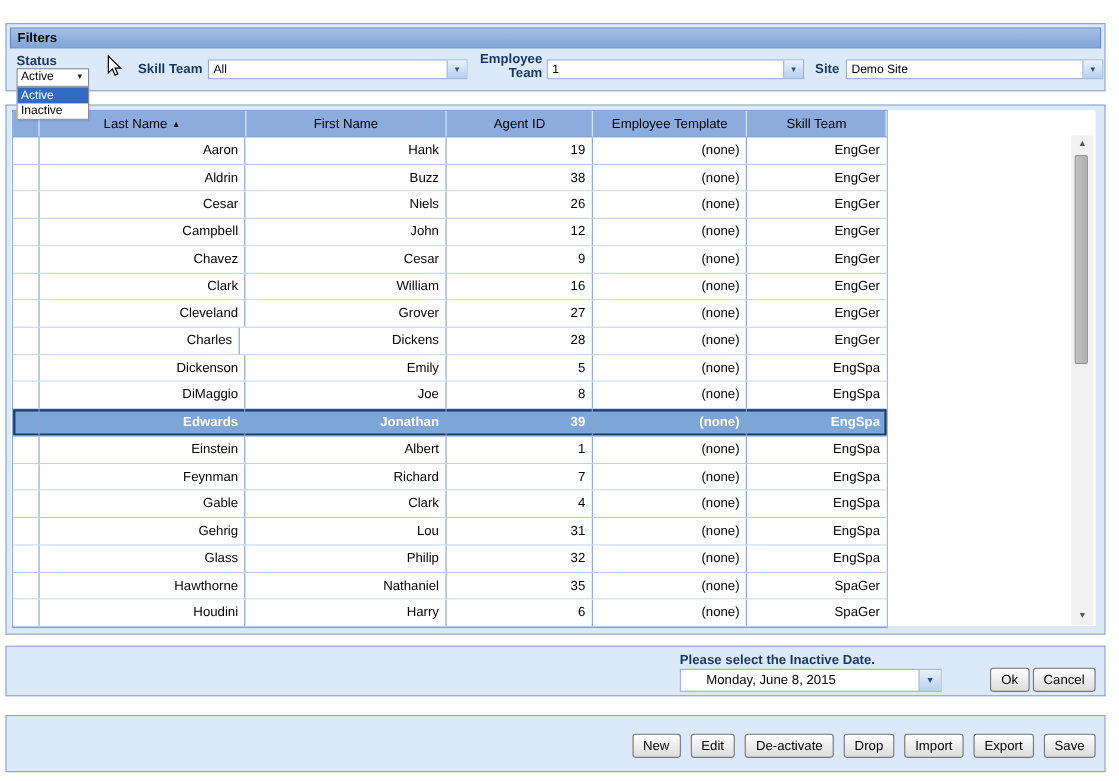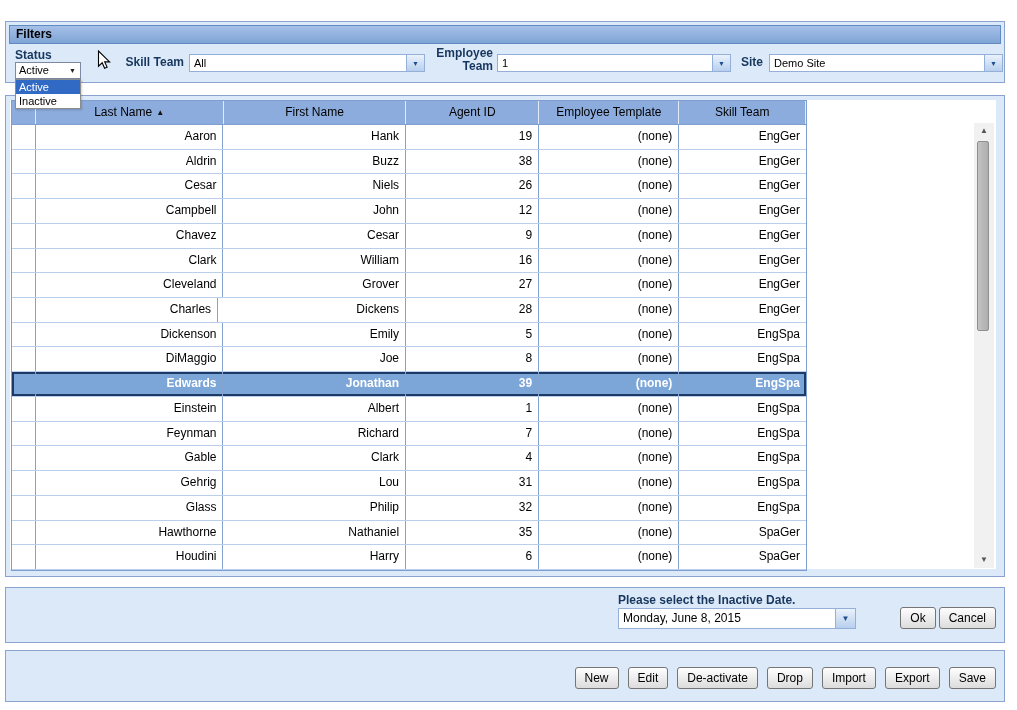--- a/index.html
+++ b/index.html
@@ -74,23 +74,23 @@
   
   .vscroll{position:absolute;left:964px;top:23px;width:20px;height:445px;background:#f1f1f1;}
   .sb-btn{position:absolute;left:0;width:20px;height:16px;text-align:center;color:#555;font-size:8px;line-height:16px;}
   .sb-up{top:0;}
   .sb-down{bottom:0;}
   .sb-thumb{
     position:absolute;left:3px;width:12px;top:18px;height:190px;box-sizing:border-box;
     background:linear-gradient(90deg,#c3c3c3,#aeaeae);border:1px solid #8f8f8f;border-radius:2px;
   }
   
-  .date-panel{top:587px;height:56px;}
+  .date-panel{top:587px;height:46px;}
   .date-prompt{position:absolute;left:612px;top:5px;font-weight:bold;color:var(--label-text,#17375e);font-size:12px;}
-  .date-combo{left:612px;top:20px;width:238px;height:21px;}
+  .date-combo{left:612px;top:20px;width:238px;height:21px;padding-left:19px;}
   .date-combo .combo-text{font-size:12px;line-height:19px;}
   .date-combo .combo-btn{width:19px;}
   .okcancel{position:absolute;right:8px;top:19px;display:flex;gap:3px;}
   .btn{
     height:22px;padding:0 9px;font-size:12px;line-height:20px;box-sizing:border-box;
     background:linear-gradient(#fefefe,#dcdcdc);border:1px solid #757575;border-radius:3px;
     color:#000;font-family:inherit;cursor:default;
   }
   
   .actions-panel{top:650px;height:52px;}

